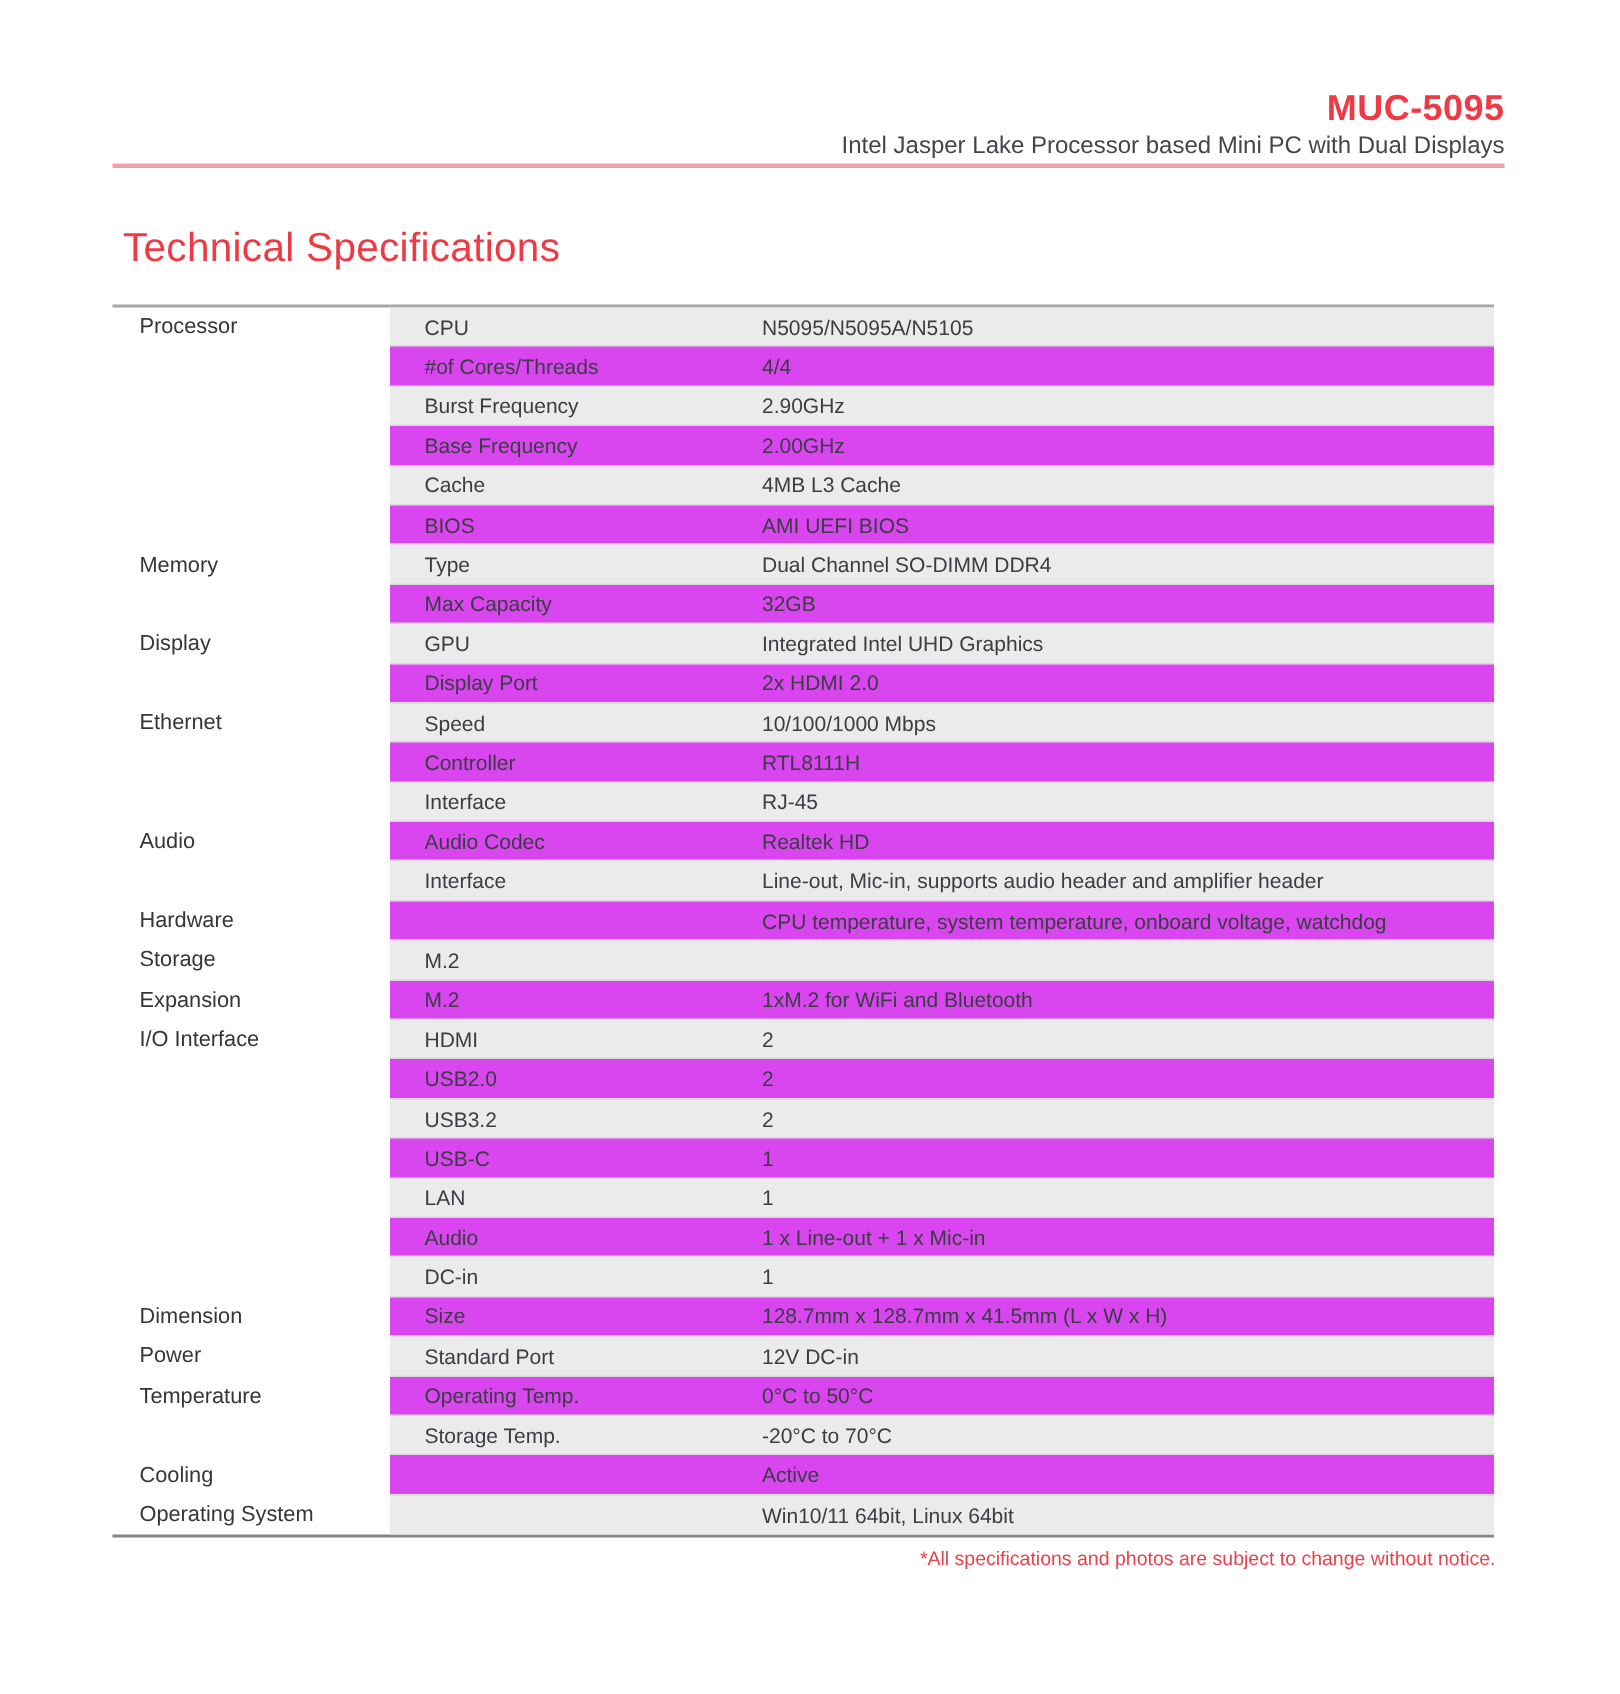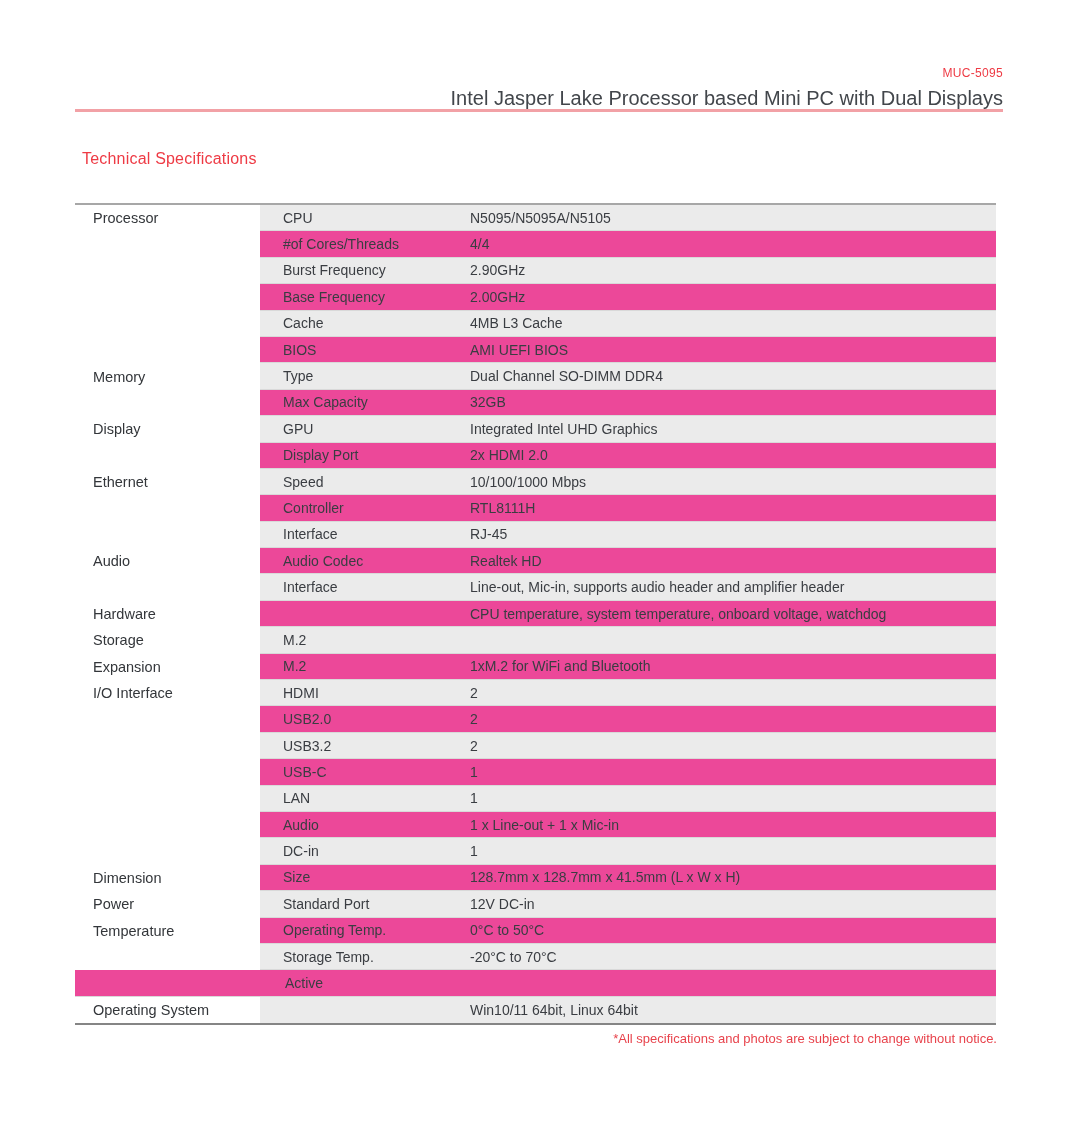--- a/index.html
+++ b/index.html
@@ -13,46 +13,46 @@
     --table-top-border:#a7a7a7;
     --table-bottom-border:#858585;
     --footnote-red:#e8434c;
   }
   html,body{margin:0;padding:0;}
   body{
     width:1080px;height:1129px;position:relative;background:#ffffff;
     font-family:"Liberation Sans", sans-serif;overflow:hidden;
   }
   .header{position:absolute;top:62px;right:77px;text-align:right;}
-  .model{font-size:12px;font-weight:400;color:var(--accent);letter-spacing:.3px;line-height:22px;}
-  .subtitle{font-size:20px;color:var(--subtitle-text);margin-top:4px;line-height:20px;margin-left:40px;}
+  .model{font-size:24px;font-weight:700;color:var(--accent);letter-spacing:.3px;line-height:22px;}
+  .subtitle{font-size:16px;color:var(--subtitle-text);margin-top:4px;line-height:20px;margin-left:40px;}
   .rule{position:absolute;left:75px;top:109px;width:928px;height:3px;background:var(--rule-pink);}
   .section-title{
-    position:absolute;left:82px;top:150px;font-size:16px;font-weight:500;
+    position:absolute;left:82px;top:150px;font-size:27px;font-weight:500;
     color:var(--accent);letter-spacing:.2px;
   }
   .spec-table{
     position:absolute;left:75px;top:203px;width:921px;
     border-top:2px solid var(--table-top-border);
     border-bottom:2px solid var(--table-bottom-border);
   }
   .row{display:flex;height:26.4px;}
   .cat{
     width:185px;box-sizing:border-box;padding-left:18px;
     display:flex;align-items:center;
     font-size:14.5px;color:var(--category-text);white-space:nowrap;
   }
   .band{
     flex:1;display:flex;align-items:center;box-sizing:border-box;
-    border-bottom:1px solid var(--row-line);background:#ec4899;
+    border-bottom:1px solid var(--row-line);background:#d946ef;
   }
   .row:last-child .band{border-bottom:none;}
   .band.shaded{background:var(--row-shade);}
   .lbl{
-    width:210px;box-sizing:border-box;padding-left:23px;
+    width:248px;box-sizing:border-box;padding-left:23px;
     font-size:14px;color:var(--table-text);white-space:nowrap;
   }
   .val{flex:1;font-size:14px;color:var(--table-text);white-space:nowrap;padding-right:0;}
   .footnote{
     position:absolute;top:1031px;right:83px;
     font-size:13px;color:var(--footnote-red);
   }
 </style>
 </head>
 <body>
@@ -262,20 +262,21 @@
       </div>
     </div>
     <div class="row">
       <span class="cat"></span>
       <div class="band shaded">
         <span class="lbl">Storage Temp.</span>
         <span class="val">-20°C to 70°C</span>
       </div>
     </div>
     <div class="row">
+      <span class="cat">Cooling</span>
       <div class="band">
         <span class="lbl"></span>
         <span class="val">Active</span>
       </div>
     </div>
     <div class="row">
       <span class="cat">Operating System</span>
       <div class="band shaded">
         <span class="lbl"></span>
         <span class="val">Win10/11 64bit, Linux 64bit</span>

